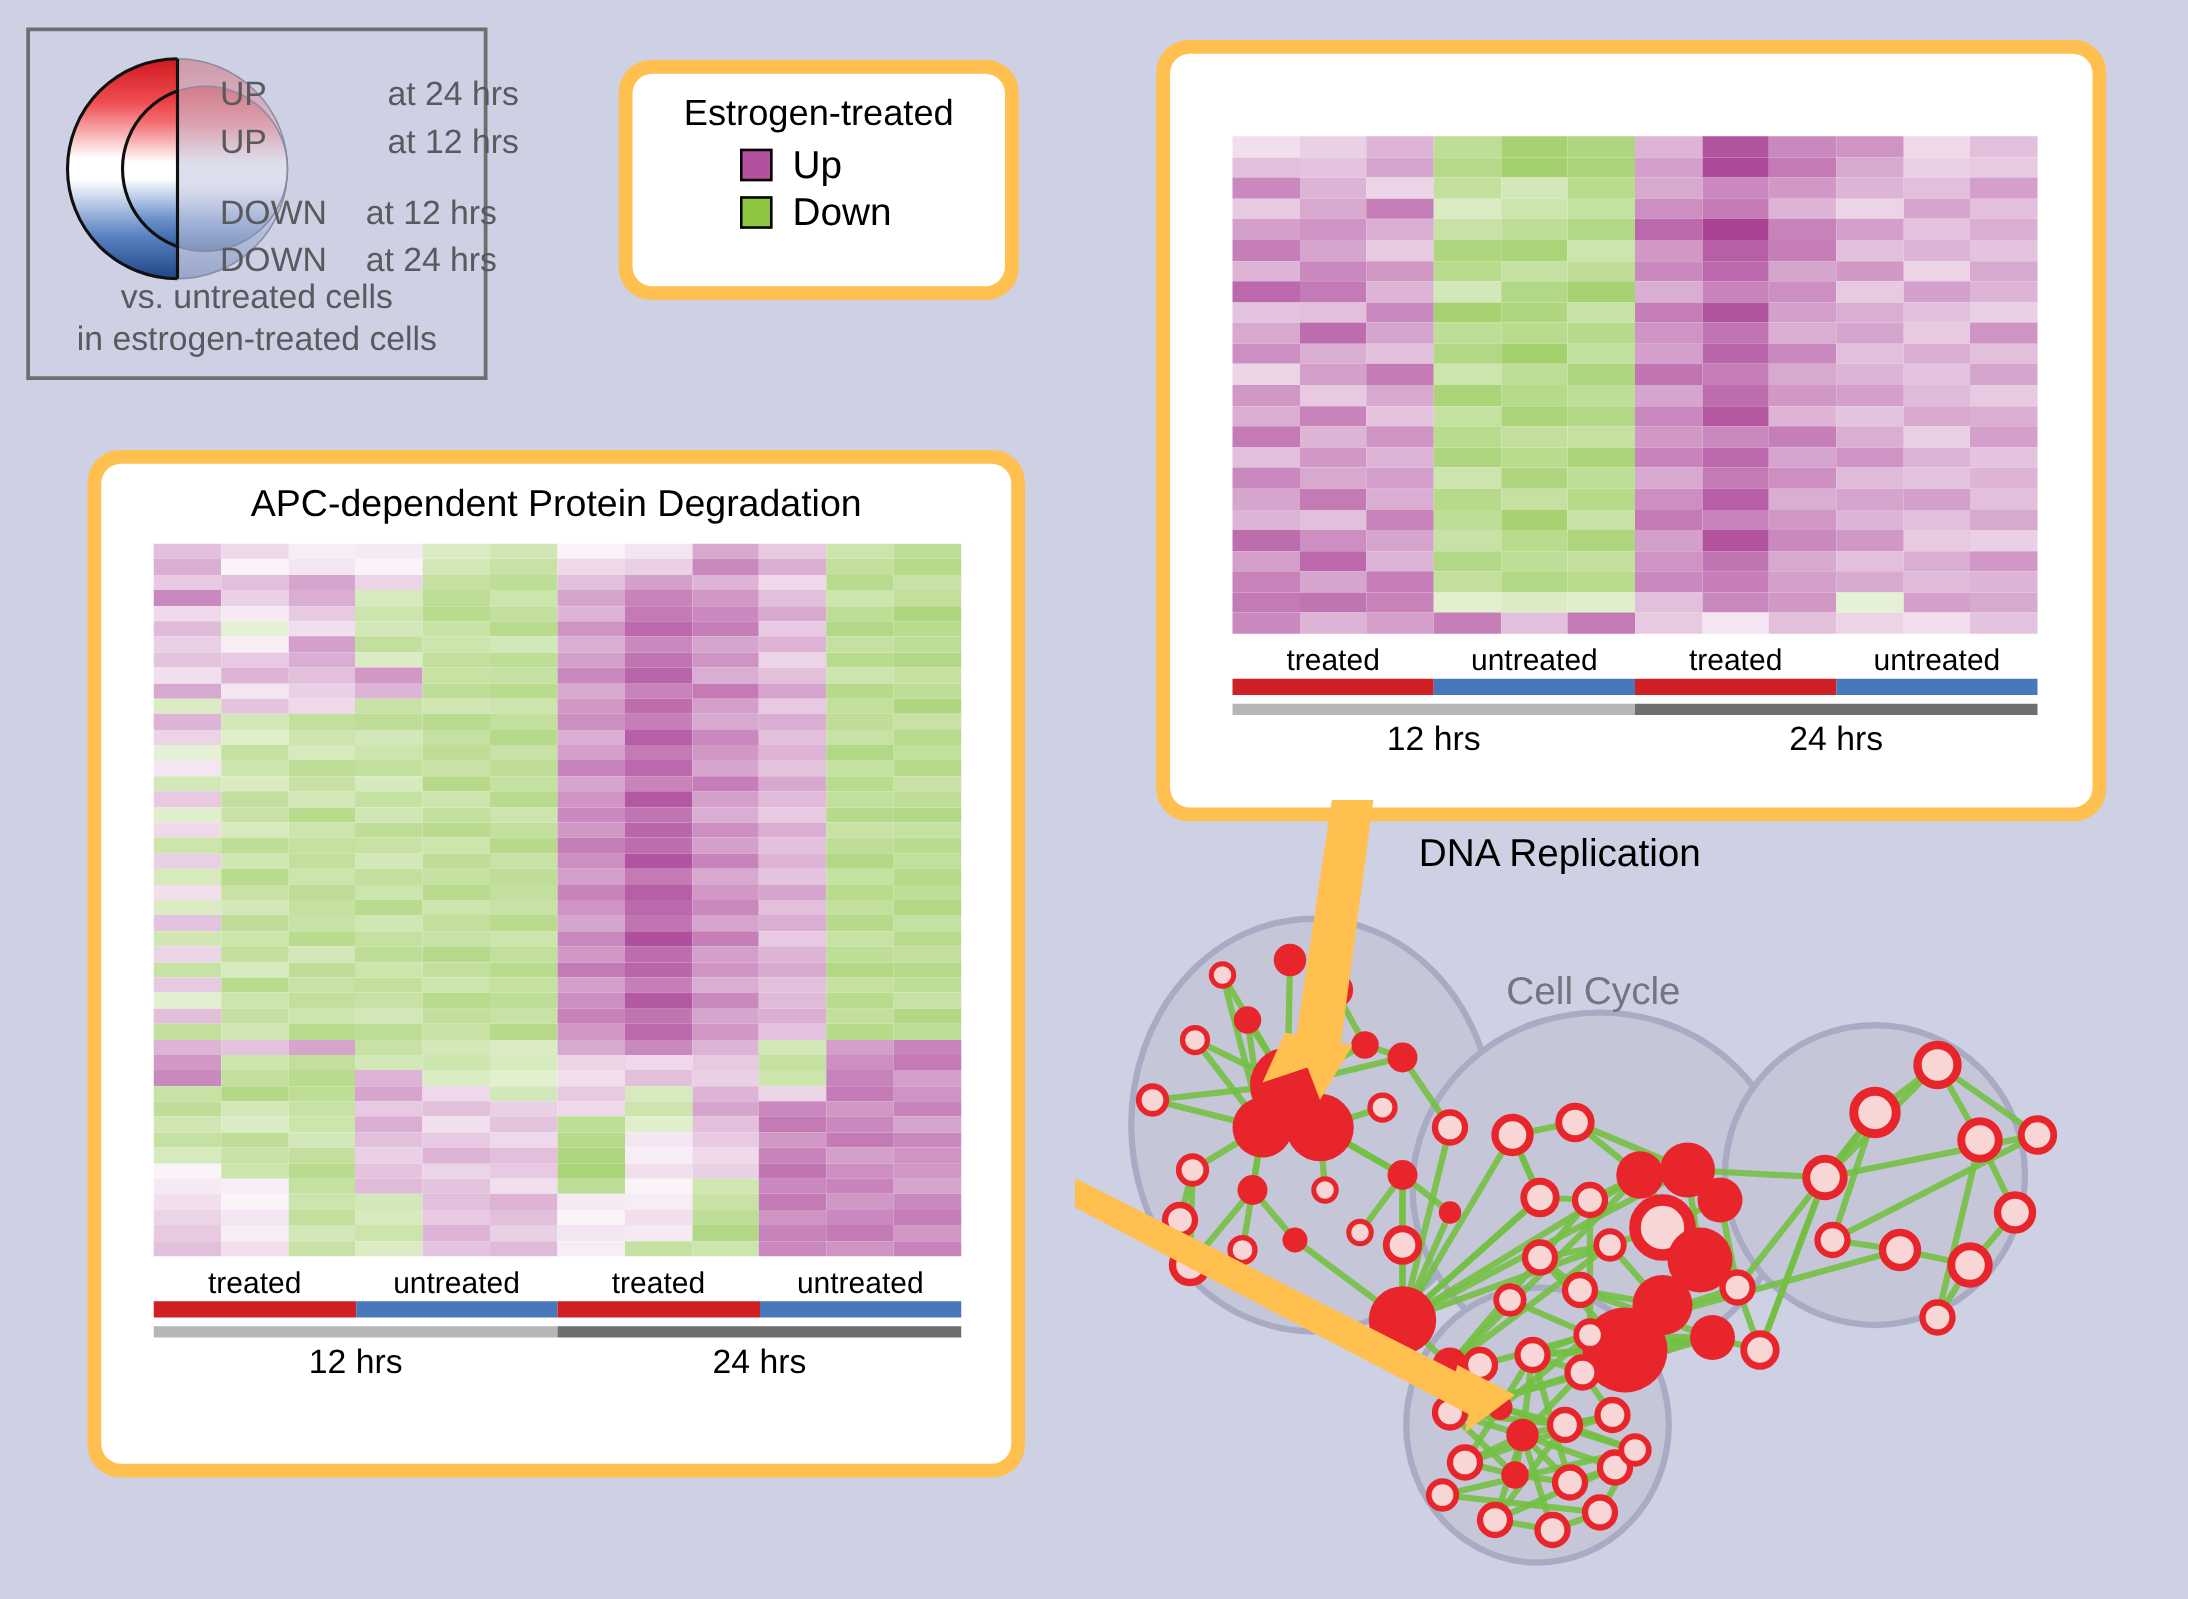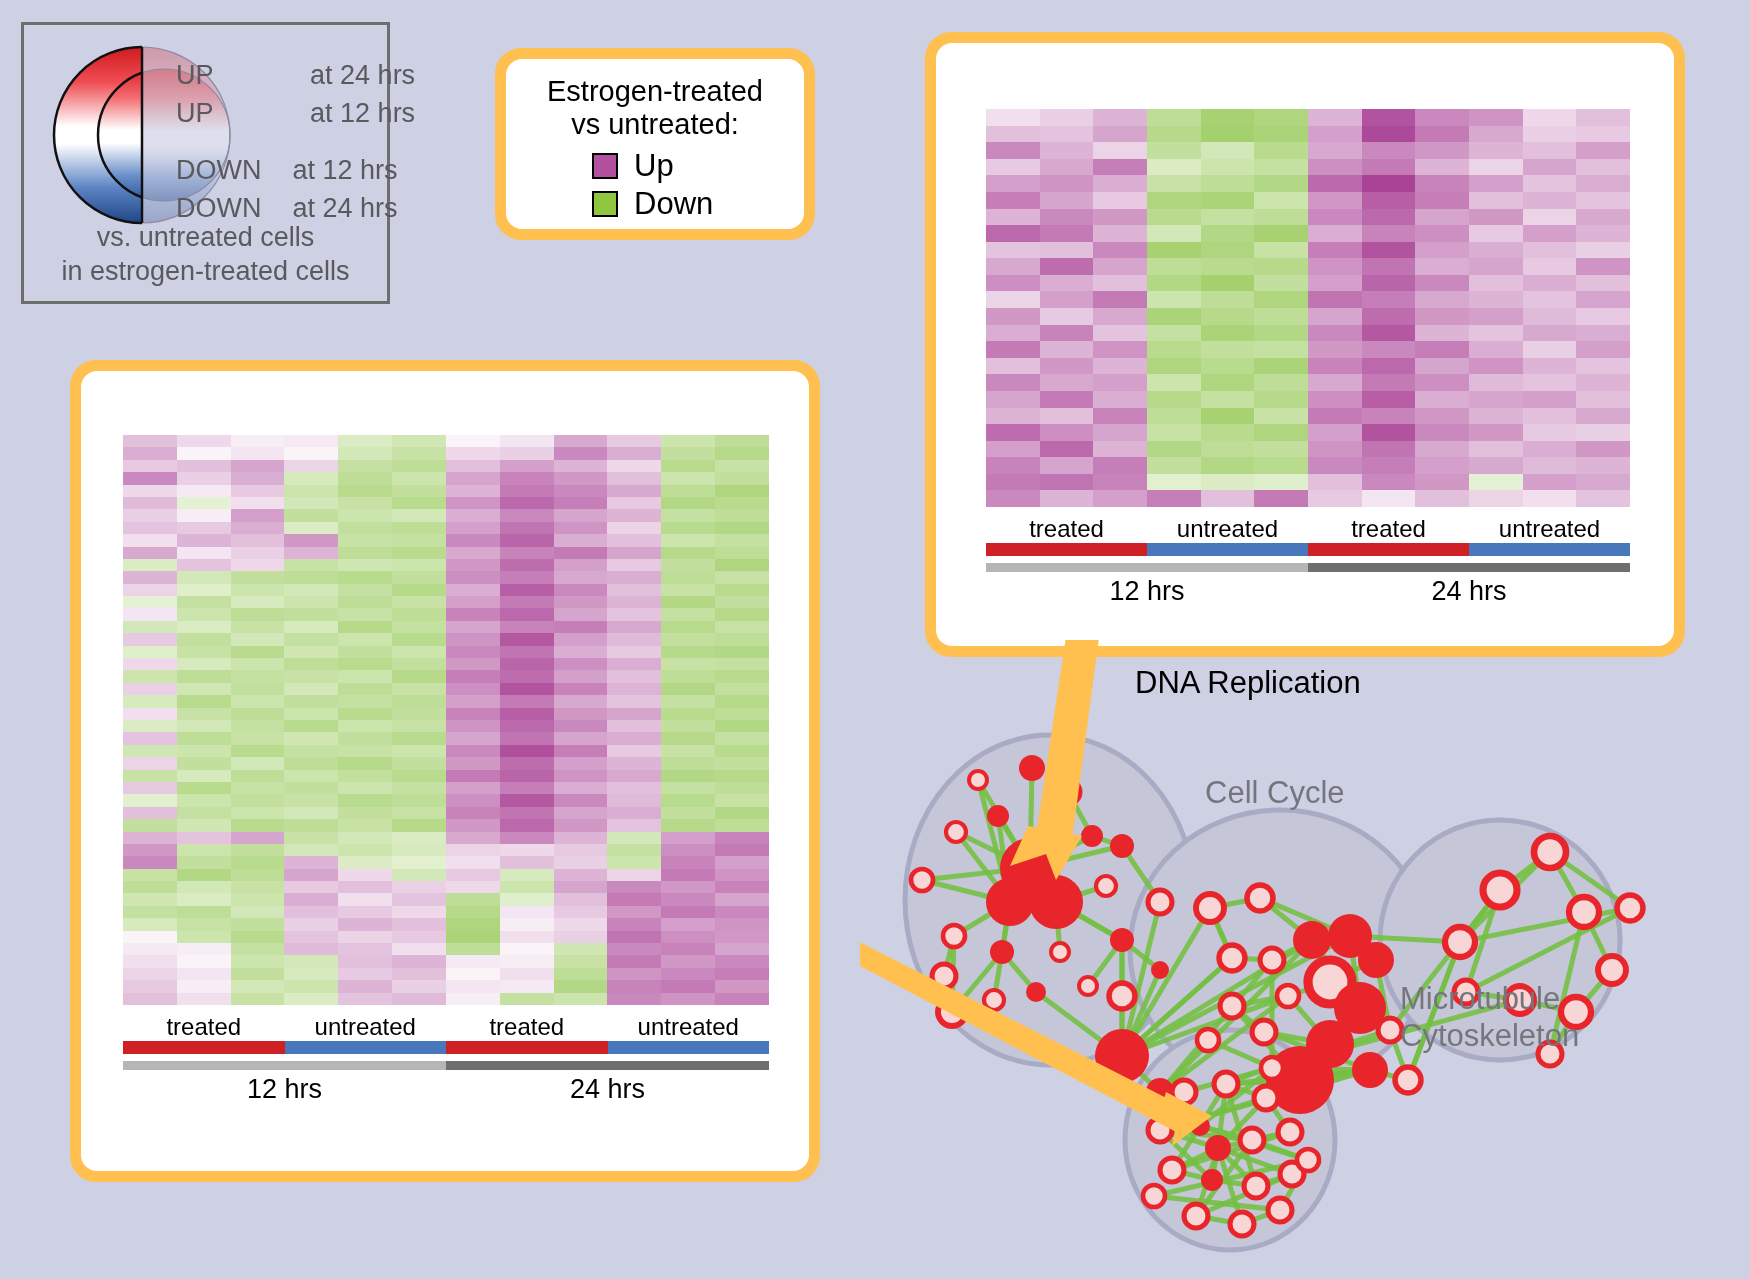--- a/index.html
+++ b/index.html
@@ -150,21 +150,20 @@
     <div>vs. untreated cells</div>
     <div>in estrogen-treated cells</div>
   </div>
 </div>
 
 <div class="panel" id="legend-box">
   <div class="panel-inner">
     <div id="legend-inner-pad">
       <div class="legend-head">
         <div>Estrogen-treated</div>
-        <div>vs untreated:</div>
       </div>
       <div class="legend-items">
         <div class="legend-item">
           <span class="swatch" id="sw-up" style="background: rgb(179, 80, 159);"></span>
           <span class="legend-label">Up</span>
         </div>
         <div class="legend-item">
           <span class="swatch" id="sw-down" style="background: rgb(142, 198, 63);"></span>
           <span class="legend-label">Down</span>
         </div>
@@ -487,20 +486,21 @@
       <div class="time-row" id="rf-time">
           <div class="time-label" style="flex: 1 1 0%;">12 hrs</div>
           <div class="time-label" style="flex: 1 1 0%;">24 hrs</div>
         </div>
     </div>
   </div>
 </div>
 
 <div class="panel" id="apc-panel">
   <div class="panel-inner">
+    <div class="panel-title" style="padding-top:16px;">APC-dependent Protein Degradation</div>
     <div class="hm-wrap" id="apc-hm" style="left:42px;top:64px;width:646px;height:570px;">
       <div class="hm-grid" id="apc-grid" style="grid-template-columns: repeat(12, 1fr); grid-template-rows: repeat(46, 1fr);">
           <div class="hm-cell" style="background:rgb(226,191,219)"></div>
           <div class="hm-cell" style="background:rgb(238,216,234)"></div>
           <div class="hm-cell" style="background:rgb(247,238,245)"></div>
           <div class="hm-cell" style="background:rgb(245,234,243)"></div>
           <div class="hm-cell" style="background:rgb(219,236,196)"></div>
           <div class="hm-cell" style="background:rgb(208,231,180)"></div>
           <div class="hm-cell" style="background:rgb(250,244,249)"></div>
           <div class="hm-cell" style="background:rgb(243,229,241)"></div>
@@ -1310,17 +1310,13 @@
   
   <svg class="arrow-svg" width="890" height="639" viewBox="0 0 890 639">
     <path d="M 207 -10 L 240 -10 L 212 200 L 176 196 Z" fill="#ffc04f"></path>
     <path d="M 168 186 L 222 196 L 196 240 L 186 214 L 150 226 Z" fill="#ffc04f"></path>
     <path d="M -40 305 L -40 282 L 330 470 L 320 494 Z" fill="#ffc04f"></path>
     <path d="M 306 452 L 352 476 L 312 506 L 318 478 L 300 474 Z" fill="#ffc04f"></path>
   </svg>
 
   <div class="net-label" id="lbl-dna">DNA Replication</div>
   <div class="net-label" id="lbl-cc">Cell Cycle</div>
-  <div class="net-label" id="lbl-mt">
-    <div>Microtubule</div>
-    <div>Cytoskeleton</div>
-  </div>
 </div>
 
 </body></html>

